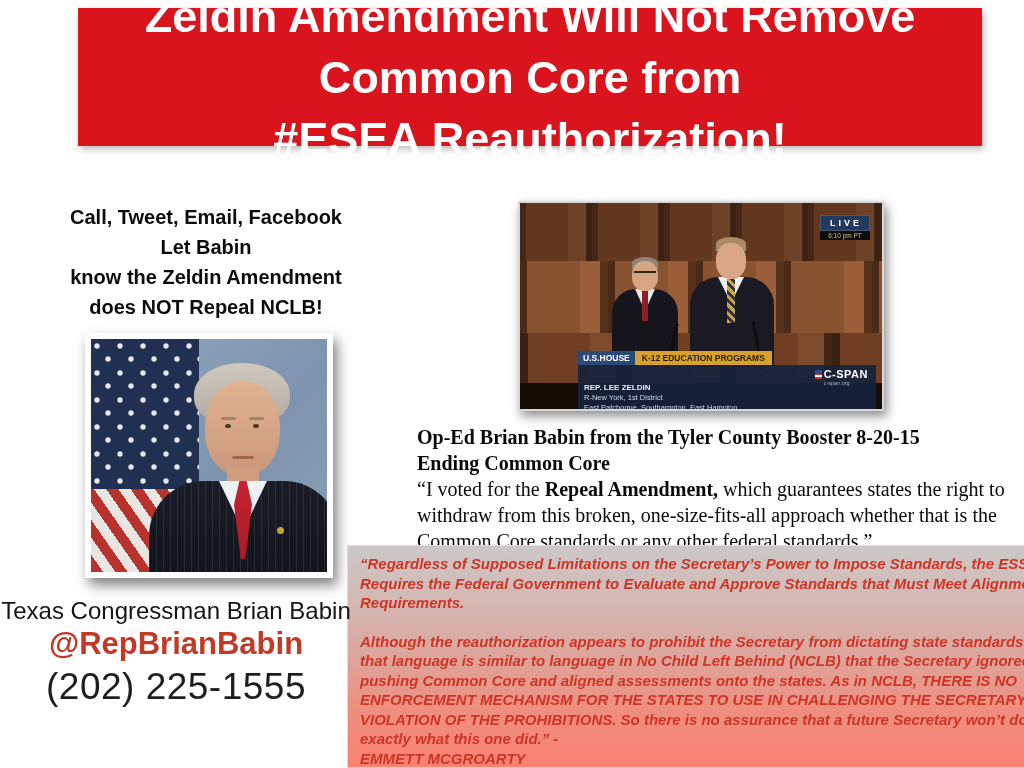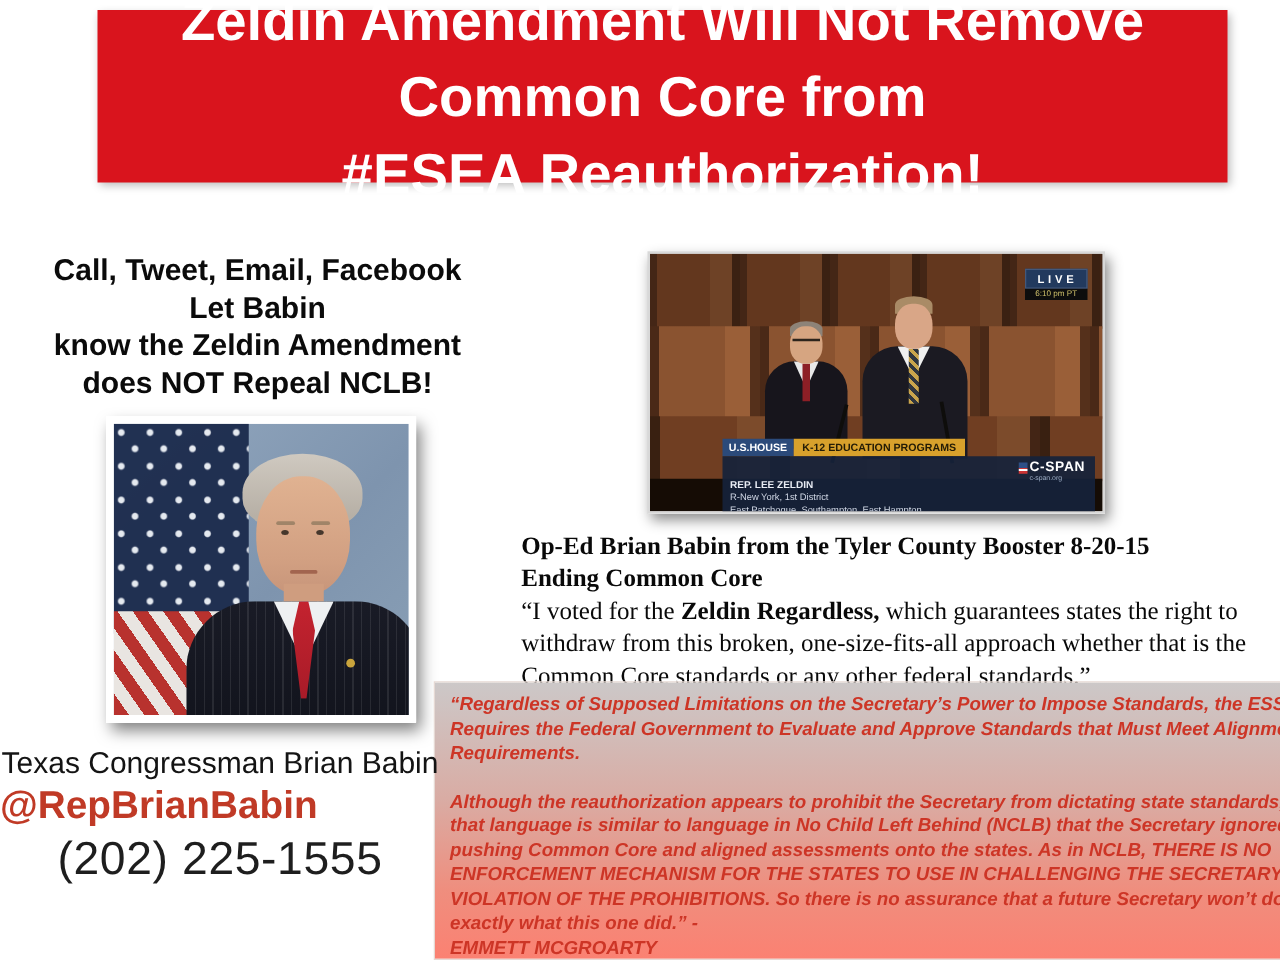--- a/index.html
+++ b/index.html
@@ -16,21 +16,21 @@
     background:#d9141d;
     color:#ffffff;
     display:flex;flex-direction:column;justify-content:center;align-items:center;
     font-weight:700;font-size:45px;line-height:61px;text-align:center;
     box-shadow:2px 3px 7px rgba(0,0,0,0.28);
   }
 
   
   .cta{
     left:8px;top:202px;width:396px;
-    color:#0b0b0b;font-weight:700;font-size:24px;line-height:30px;text-align:center;
+    color:#0b0b0b;font-weight:700;font-size:20px;line-height:30px;text-align:center;
   }
 
   
   .photo-frame{
     left:85px;top:333px;width:236px;height:233px;
     border:6px solid #ffffff;
     box-shadow:4px 7px 12px rgba(0,0,0,0.5);
     background:linear-gradient(135deg,#93a8bf 0%,#7e94ae 55%,#8aa0b6 100%);
     overflow:hidden;
   }
@@ -150,21 +150,21 @@
     border:1px solid #e6d9d4;
     color:#cd3526;
     font-weight:700;font-style:italic;
     font-size:15px;line-height:19.5px;
   }
   .quote-box p{margin:0;}
   .quote-box p + p{margin-top:19px;}
 
   
   .contact-name{left:0;top:597px;width:352px;text-align:center;font-size:24px;color:#141414;}
-  .twitter-handle{left:0;top:626px;width:352px;text-align:left;font-size:31px;font-weight:700;color:#c03a26;}
+  .twitter-handle{left:0;top:626px;width:352px;text-align:center;font-size:31px;font-weight:700;color:#c03a26;}
   .phone-number{left:0;top:666px;width:352px;text-align:center;font-size:37px;font-weight:400;color:#1e1e1e;letter-spacing:0.5px;}
 </style>
 </head>
 <body>
 
 <div class="abs banner">
   <div>Zeldin Amendment Will Not Remove</div>
   <div>Common Core from</div>
   <div>#ESEA Reauthorization!</div>
 </div>
@@ -236,21 +236,21 @@
         </div>
         <div class="cspan-url">c-span.org</div>
       </div>
     </div>
   </div>
 </div>
 
 <div class="abs oped">
   <div class="b">Op-Ed Brian Babin from the Tyler County Booster 8-20-15</div>
   <div class="b">Ending Common Core</div>
-  <div><span>“I voted for the </span><span class="b">Zeldin Regardless,</span><span> which guarantees states the right to withdraw from this broken, one-size-fits-all approach whether that is the Common Core standards or any other federal standards.”</span></div>
+  <div><span>“I voted for the </span><span class="b">Repeal Amendment,</span><span> which guarantees states the right to withdraw from this broken, one-size-fits-all approach whether that is the Common Core standards or any other federal standards.”</span></div>
 </div>
 
 <div class="abs quote-box">
   <p>“Regardless of Supposed Limitations on the Secretary’s Power to Impose Standards, the ESSA Requires the Federal Government to Evaluate and Approve Standards that Must Meet Alignment Requirements.</p>
   <p><span>Although the reauthorization appears to prohibit the Secretary from dictating state standards, that language is similar to language in No Child Left Behind (NCLB) that the Secretary ignored in pushing Common Core and aligned assessments onto the states. As in NCLB, THERE IS NO ENFORCEMENT MECHANISM FOR THE STATES TO USE IN CHALLENGING THE SECRETARY’S VIOLATION OF THE PROHIBITIONS. So there is no assurance that a future Secretary won’t do exactly what this one did.” -</span><br>
     <span>EMMETT MCGROARTY</span></p>
 </div>
 
 <div class="abs contact-name">Texas Congressman Brian Babin</div>
 <div class="abs twitter-handle">@RepBrianBabin</div>

